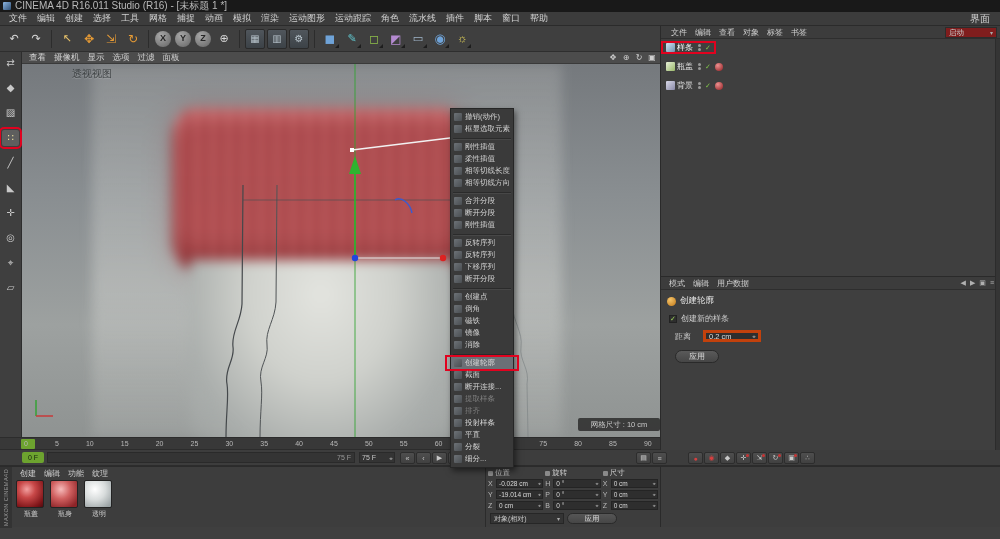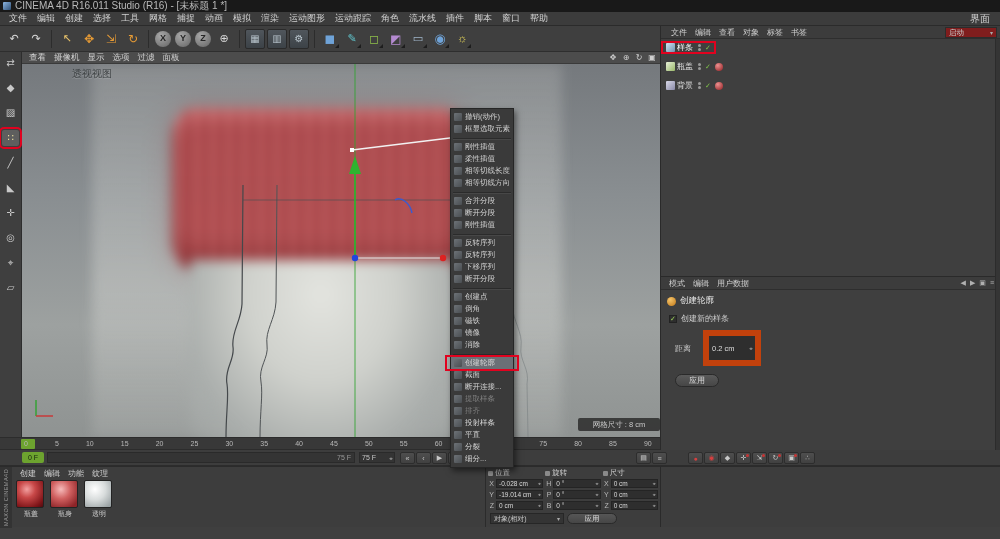--- a/index.html
+++ b/index.html
@@ -125,41 +125,41 @@
   .am-tools{margin-left:auto;display:flex;gap:4px;padding-right:2px;}
   .am-tool{font-size:7px;color:#b0b0b0;}
   .am-title-row{display:flex;align-items:center;gap:4px;padding:5px 6px 3px;}
   .am-dot{width:9px;height:9px;border-radius:50%;background:radial-gradient(circle at 35% 30%,#f5c46a,#c07818);}
   .am-title{font-size:8.5px;color:#e8e8e8;}
   .am-option-row{display:flex;align-items:center;gap:4px;padding:3px 6px 2px 8px;}
   .am-option-label{font-size:8px;color:#d0d0d0;}
   .am-check{width:8px;height:8px;background:#2e2e2e;border:1px solid #222;display:inline-flex;align-items:center;justify-content:center;color:#9ad05a;font-size:7px;line-height:1;}
   .am-param-row{display:flex;align-items:center;gap:6px;padding:4px 6px 4px 14px;}
   .am-param-label{font-size:8px;color:#cfcfcf;width:22px;}
-  .am-field{width:58px;height:12px;background:#2e2e2e;border:6px solid #c2410c;display:flex;align-items:center;justify-content:space-between;padding:12px 3px;font-size:7.5px;color:#dddddd;}
+  .am-field{width:58px;height:12px;background:#2e2e2e;border:3px solid #c2410c;display:flex;align-items:center;justify-content:space-between;padding:0 3px;font-size:7.5px;color:#dddddd;}
   .am-apply{margin:4px 0 0 14px;width:44px;height:13px;background:linear-gradient(#5a5a5a,#464646);border:1px solid #2a2a2a;border-radius:7px;color:#ddd;font-size:8px;display:flex;align-items:center;justify-content:center;}
   .rp-scroll{position:absolute;right:0;top:13px;width:5px;bottom:0;background:#353535;border-left:1px solid #2c2c2c;}
 
   
   .materials{left:0;top:466px;width:485px;height:61px;background:#3d3d3d;border-top:1px solid #2b2b2b;}
   .mat-menu{height:11px;display:flex;align-items:center;padding:1px 4px 0 16px;}
   .mat-menu-item{font-size:8px;color:#cfcfcf;padding:0 4px;}
   .mat-brand{position:absolute;left:0;top:0;width:12px;height:61px;background:#333;color:#9a9a9a;font-size:5.5px;writing-mode:vertical-rl;transform:rotate(180deg);display:flex;align-items:center;justify-content:center;letter-spacing:.5px;}
   .mat-list{position:absolute;left:16px;top:13px;display:flex;gap:4px;}
   .mat-item{width:30px;}
   .mat-thumb{width:28px;height:28px;border:1px solid #232323;border-radius:2px;}
   .m-red .mat-thumb{background:radial-gradient(circle at 38% 32%,#f2a0a0 0%,#c84848 35%,#7d1418 80%,#4c0d10 100%);}
   .m-red2 .mat-thumb{background:radial-gradient(circle at 38% 32%,#f6baba 0%,#d06060 40%,#8d2428 85%);}
   .m-clear .mat-thumb{background:radial-gradient(circle at 38% 32%,#ffffff 0%,#d8dcdc 45%,#9aa2a4 90%);}
   .mat-label{font-size:7px;color:#c8c8c8;text-align:center;margin-top:1px;}
 
   
   .coords{left:485px;top:466px;width:175px;height:61px;background:#3d3d3d;border-top:1px solid #2b2b2b;border-left:1px solid #2b2b2b;padding:1px 2px;}
   .co-groups{display:flex;gap:2px;}
-  .co-group{width:56px;text-align:right;}
+  .co-group{width:56px;}
   .co-title{display:flex;align-items:center;gap:2px;font-size:7.5px;color:#cfcfcf;height:10px;}
   .co-title::before{content:"";width:5px;height:5px;background:#8a8a8a;border-radius:1px;}
   .co-row{display:flex;align-items:center;gap:2px;height:11px;}
   .co-axis{font-size:7px;color:#b8b8b8;width:6px;}
   .co-val{flex:1;height:9px;background:#2e2e2e;border:1px solid #242424;font-size:6.5px;color:#d8d8d8;display:flex;align-items:center;justify-content:space-between;padding:0 2px;}
   .co-spin{font-size:4.5px;color:#8a8a8a;letter-spacing:-1px;}
   .co-bottom{display:flex;align-items:center;gap:3px;margin-top:2px;padding-left:2px;}
   .co-dd{width:74px;height:11px;background:#343434;border:1px solid #262626;color:#c8c8c8;font-size:7px;display:flex;align-items:center;justify-content:space-between;padding:0 3px;}
   .co-apply{width:50px;height:11px;background:linear-gradient(#565656,#464646);border:1px solid #2a2a2a;border-radius:6px;color:#ddd;font-size:7.5px;display:flex;align-items:center;justify-content:center;}
 
@@ -352,21 +352,21 @@
         <rect x="434" y="71" width="4" height="4" fill="#ffffff"></rect>
         <path d="M373,136 C379,132 388,139 390,149" stroke="#3a5bd0" stroke-width="1.5" fill="none"></path>
         <line x1="333" y1="194" x2="333" y2="106" stroke="#2fb32f" stroke-width="1.6"></line>
         <polygon points="333,92 327,110 339,110" fill="#2fb32f"></polygon>
         <line x1="333" y1="194" x2="419" y2="194" stroke="#e8e8e8" stroke-width="1.2"></line>
         <circle cx="421" cy="194" r="3.2" fill="#dd2222"></circle>
         <circle cx="333" cy="194" r="3.2" fill="#2244dd"></circle>
         <line x1="14" y1="352" x2="14" y2="336" stroke="#2fa32f" stroke-width="1.4"></line>
         <line x1="14" y1="352" x2="31" y2="352" stroke="#cc3333" stroke-width="1.4"></line>
       </svg>
-      <div class="grid-chip">网格尺寸 : 8 cm</div>
+      <div class="grid-chip">网格尺寸 : 10 cm</div>
     </div>
   </div>
 
   <div class="abs context-menu">
       <div class="cm-row">
       <span class="cm-ic"></span>
       <span class="cm-label">撤销(动作)</span>
     </div>
       <div class="cm-row">
       <span class="cm-ic"></span>

